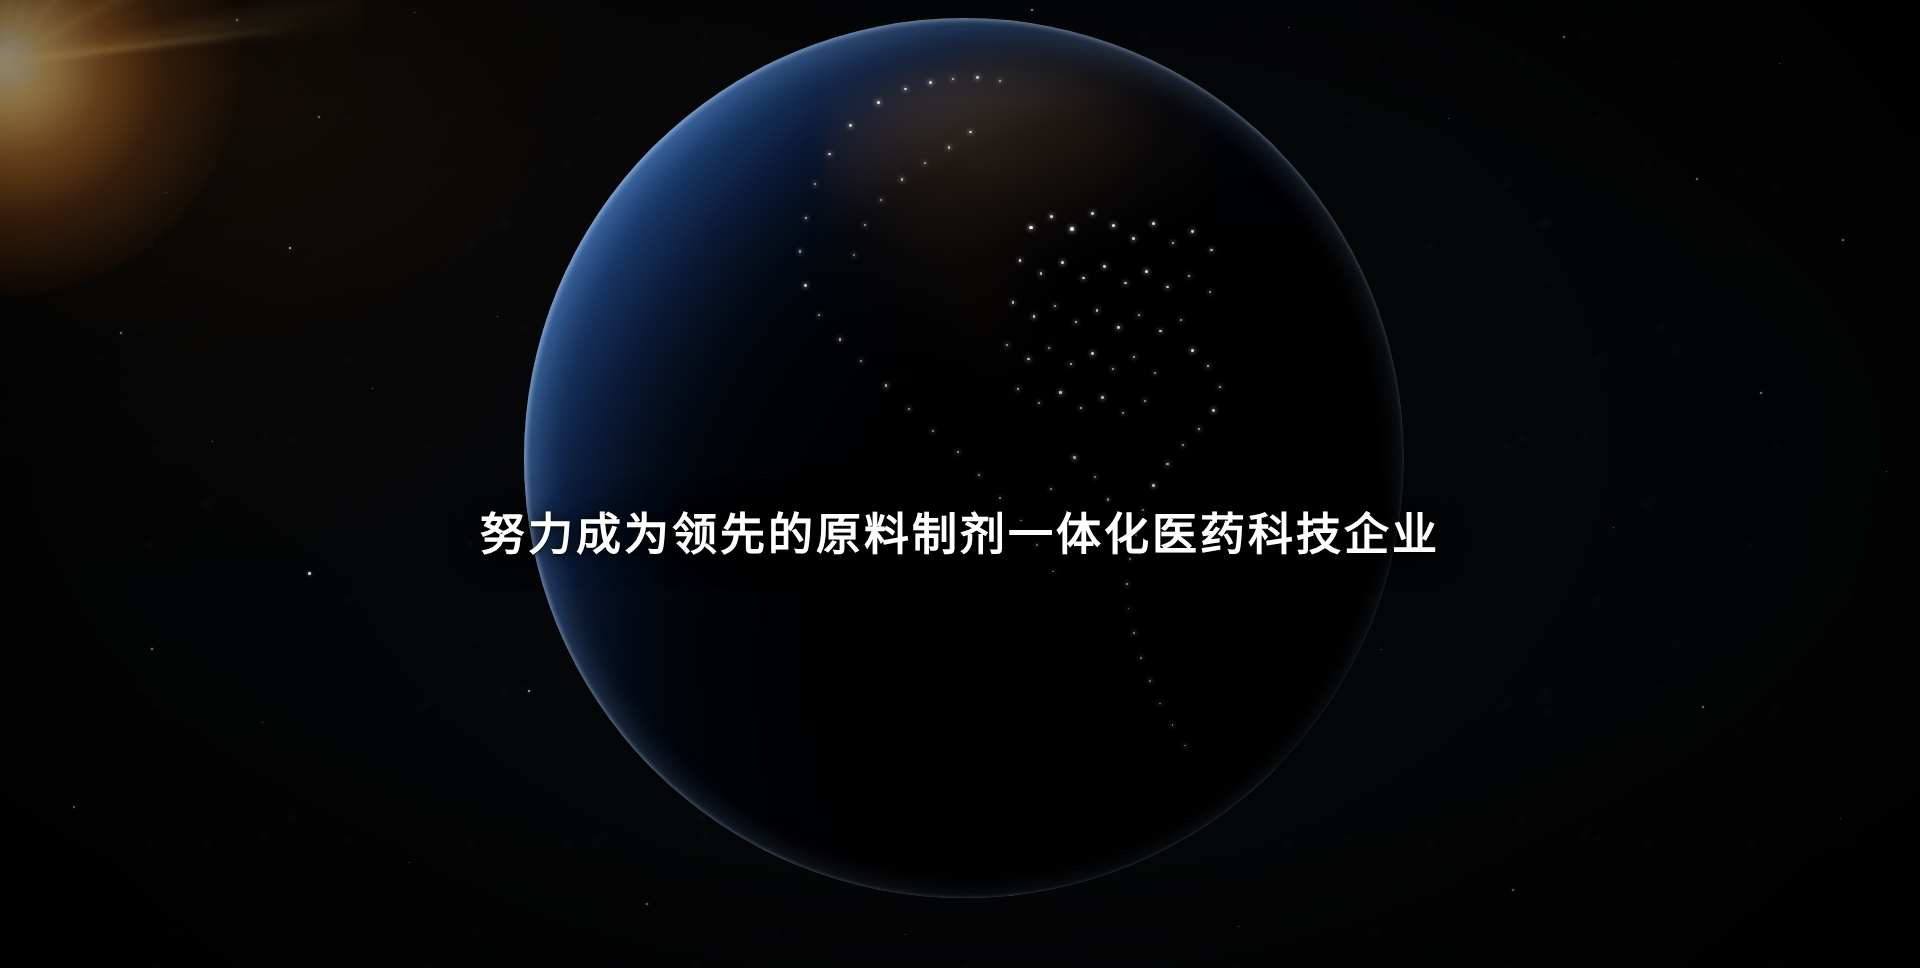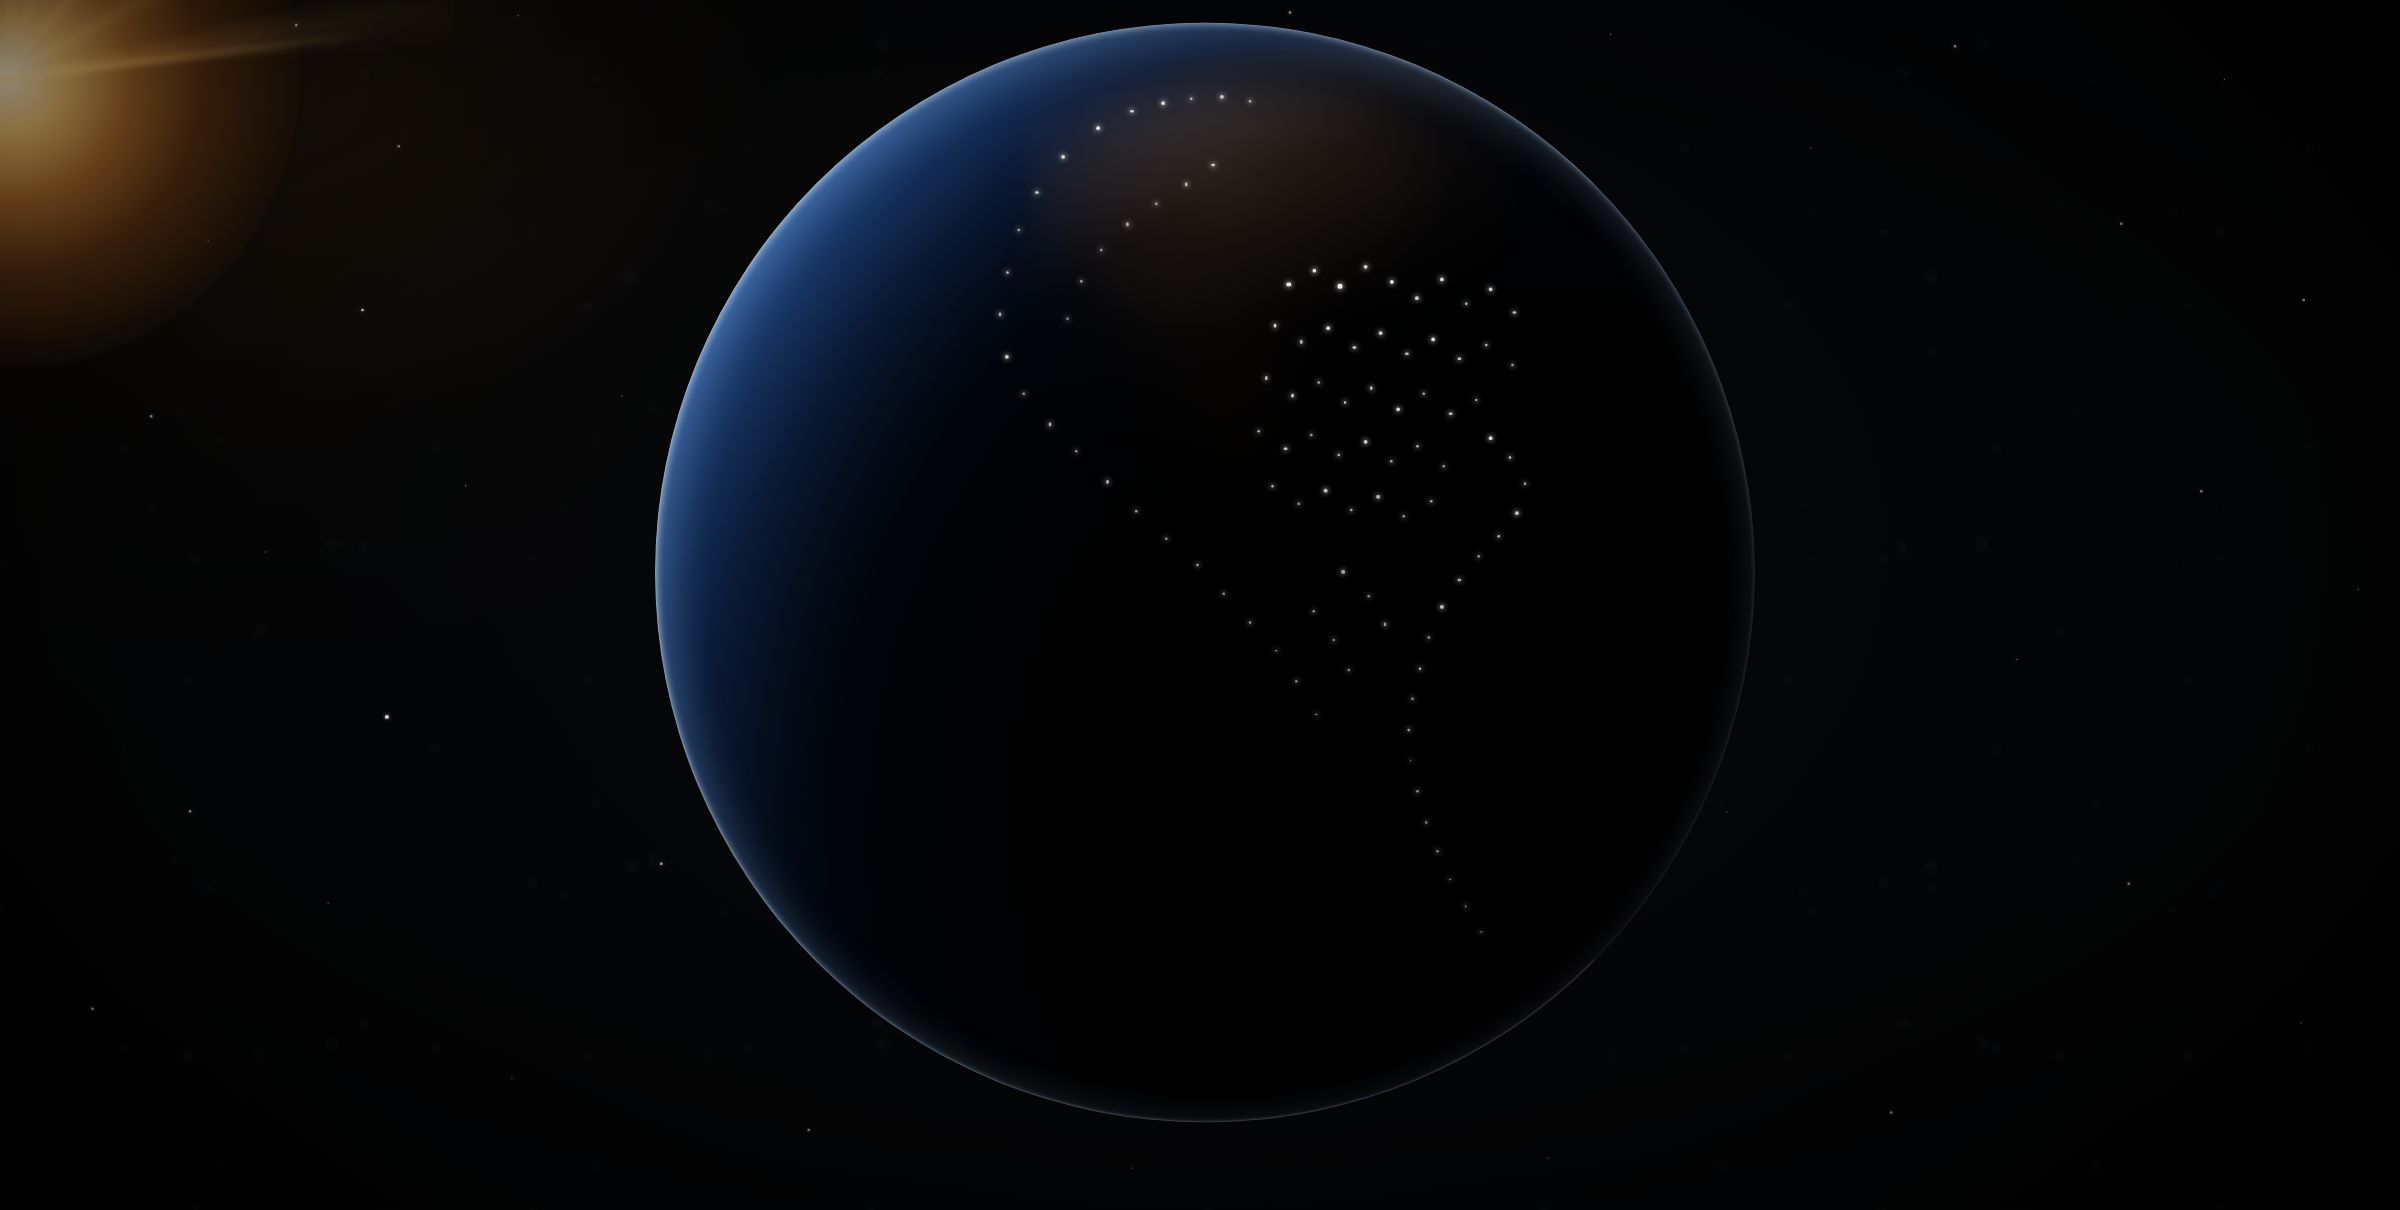--- a/index.html
+++ b/index.html
@@ -434,14 +434,15 @@
           <div class="city" style="left: 38.6%; top: 23.4%; width: 2.2px; height: 2.2px; opacity: 0.62;"></div>
           <div class="city" style="left: 37.4%; top: 26.8%; width: 1.8px; height: 1.8px; opacity: 0.52;"></div>
         </div>
       <div class="globe-rim"></div>
       <div class="globe-edge"></div>
     </div>
   </div>
 
   <div class="vignette"></div>
 
+  <h1 class="tagline">努力成为领先的原料制剂一体化医药科技企业</h1>
 
 </div>
 
 </body></html>

